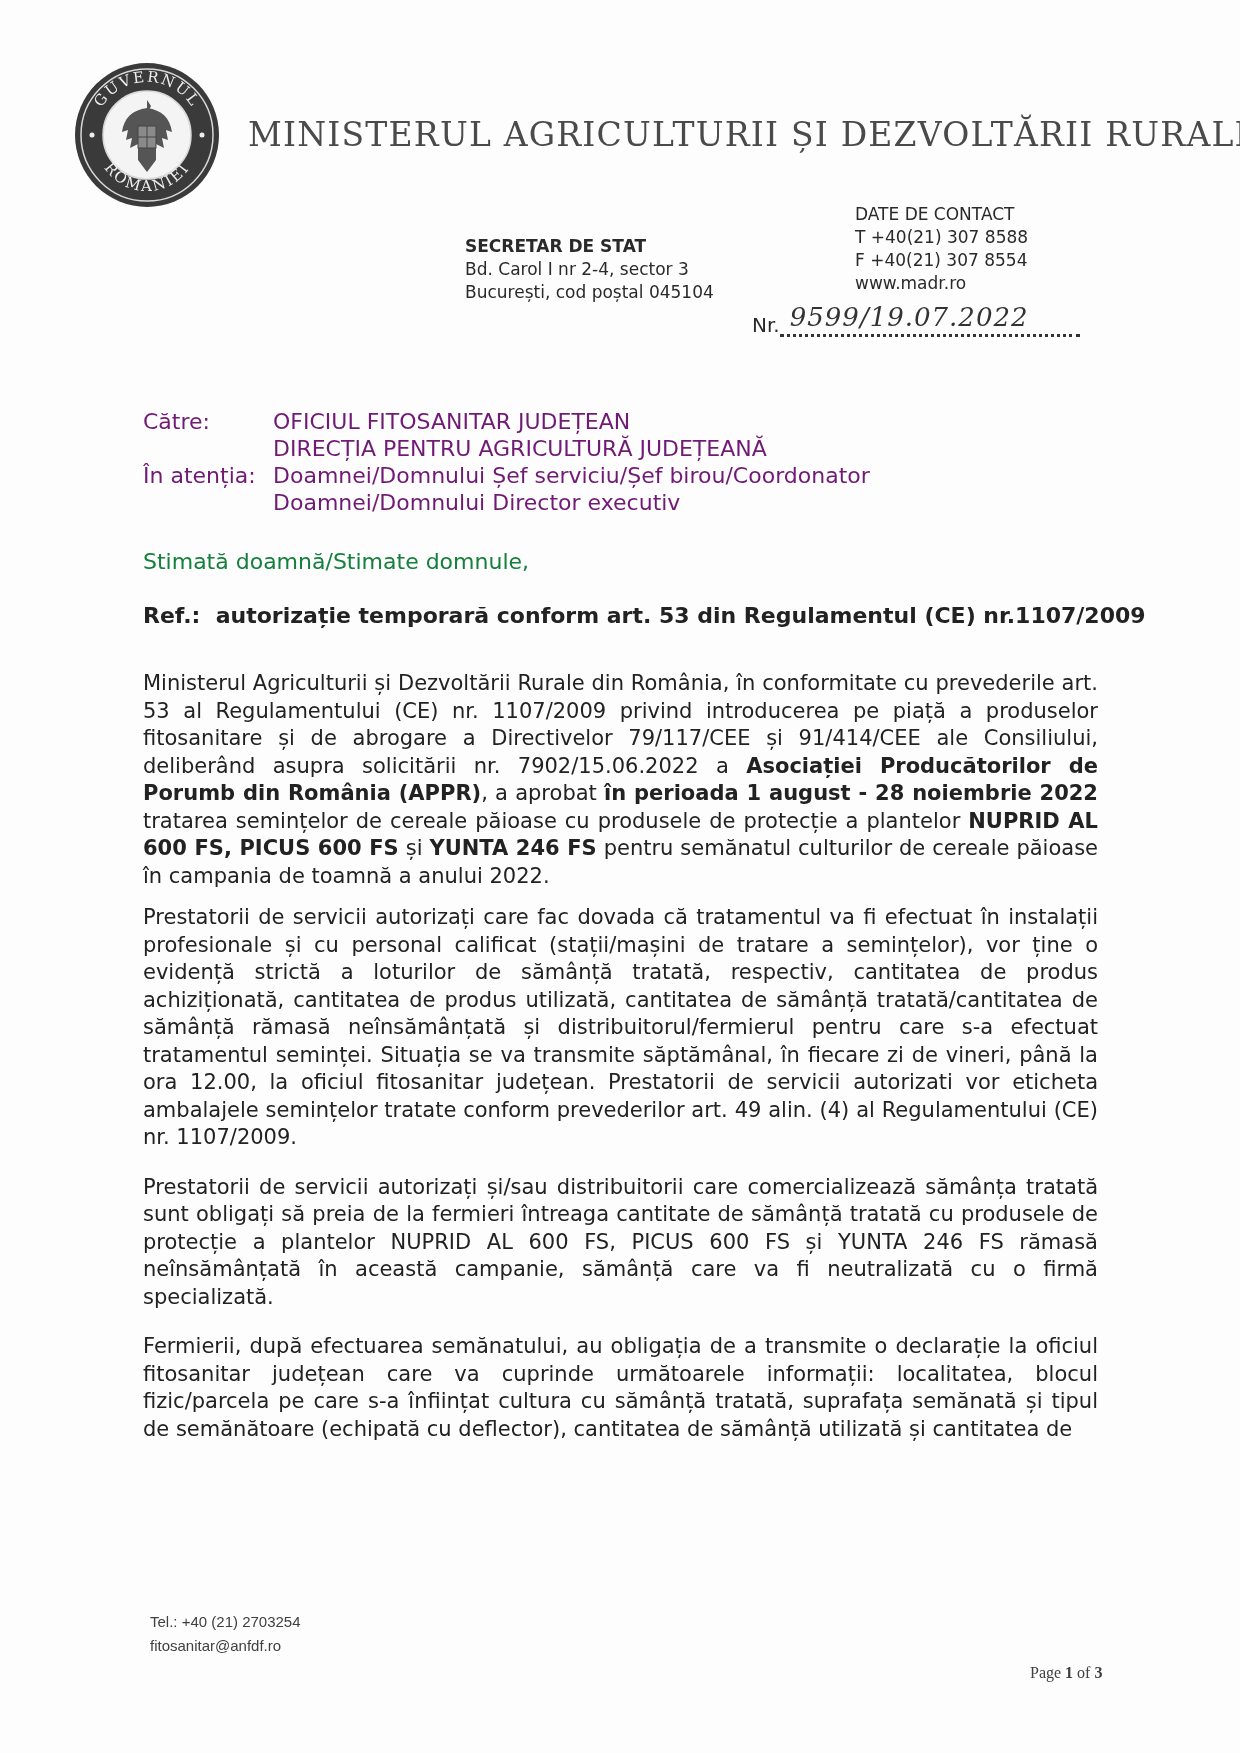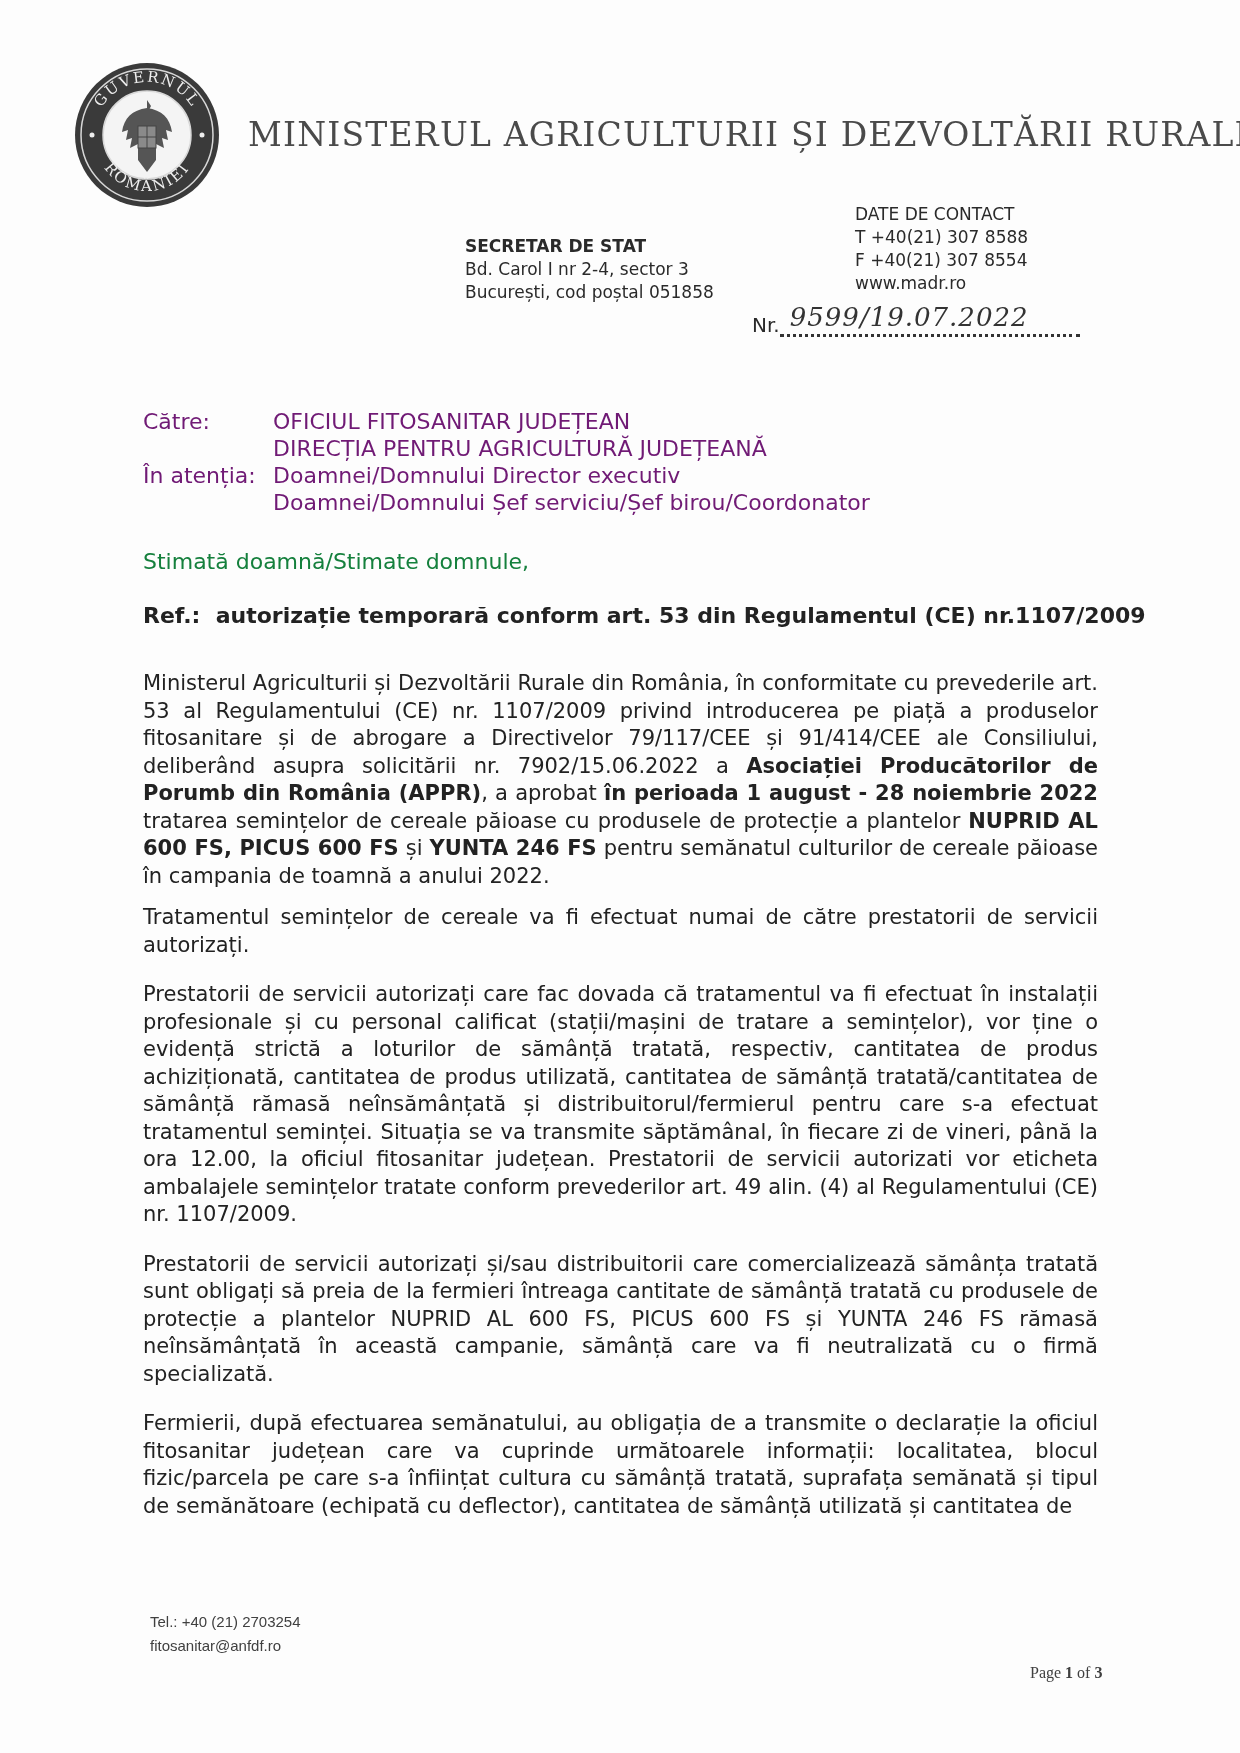--- a/index.html
+++ b/index.html
@@ -79,21 +79,21 @@
       <line x1="75" y1="66" x2="75" y2="88" stroke="#444" stroke-width="1"></line>
       <line x1="66" y1="77" x2="84" y2="77" stroke="#444" stroke-width="1"></line>
     </g>
   </svg>
 
   <div class="ministry-title">MINISTERUL AGRICULTURII ȘI DEZVOLTĂRII RURALE</div>
 
   <div class="sec-block">
     <div class="strong">SECRETAR DE STAT</div>
     <div>Bd. Carol I nr 2-4, sector 3</div>
-    <div>București, cod poștal 051858</div>
+    <div>București, cod poștal 045104</div>
   </div>
 
   <div class="contact-block">
     <div>DATE DE CONTACT</div>
     <div>T +40(21) 307 8588</div>
     <div>F +40(21) 307 8554</div>
     <div>www.madr.ro</div>
   </div>
 
   <div class="nr-line">
@@ -104,35 +104,34 @@
     <div class="row">
       <div class="lbl">Către:</div>
       <div class="val">
         <div>OFICIUL FITOSANITAR JUDEȚEAN</div>
         <div>DIRECȚIA PENTRU AGRICULTURĂ JUDEȚEANĂ</div>
       </div>
     </div>
     <div class="row">
       <div class="lbl" style="width:120px">În atenția:</div>
       <div class="val" style="margin-left:10px">
+        <div>Doamnei/Domnului Șef serviciu/Șef birou/Coordonator</div>
         <div>Doamnei/Domnului Director executiv</div>
-        <div>Doamnei/Domnului Șef serviciu/Șef birou/Coordonator</div>
       </div>
     </div>
   </div>
 
   <div class="greeting">Stimată doamnă/Stimate domnule,</div>
 
   <div class="ref">
     <span>Ref.:</span>&nbsp; <span>autorizație temporară conform art. 53 din Regulamentul (CE) nr.1107/2009</span>
   </div>
 
   <div class="body">
     <p><span>Ministerul Agriculturii și Dezvoltării Rurale din România, în conformitate cu prevederile art. 53 al Regulamentului (CE) nr. 1107/2009 privind introducerea pe piață a produselor fitosanitare și de abrogare a Directivelor 79/117/CEE și 91/414/CEE ale Consiliului, deliberând asupra solicitării nr. 7902/15.06.2022 a </span><b>Asociației Producătorilor de Porumb din România (APPR)</b><span>, a aprobat </span><b>în perioada 1 august - 28 noiembrie 2022</b><span> tratarea semințelor de cereale păioase cu produsele de protecție a plantelor </span><b>NUPRID AL 600 FS, PICUS 600 FS</b><span> și </span><b>YUNTA 246 FS</b><span> pentru semănatul culturilor de cereale păioase în campania de toamnă a anului 2022.</span></p>
-    <p class="gap">Tratamentul semințelor de cereale va fi efectuat numai de către prestatorii de servicii autorizați.</p>
     <p class="gap">Prestatorii de servicii autorizați care fac dovada că tratamentul va fi efectuat în instalații profesionale și cu personal calificat (stații/mașini de tratare a semințelor), vor ține o evidență strictă a loturilor de sămânță tratată, respectiv, cantitatea de produs achiziționată, cantitatea de produs utilizată, cantitatea de sămânță tratată/cantitatea de sămânță rămasă neînsămânțată și distribuitorul/fermierul pentru care s-a efectuat tratamentul seminței. Situația se va transmite săptămânal, în fiecare zi de vineri, până la ora 12.00, la oficiul fitosanitar județean. Prestatorii de servicii autorizati vor eticheta ambalajele semințelor tratate conform prevederilor art. 49 alin. (4) al Regulamentului (CE) nr. 1107/2009.</p>
     <p class="gap">Prestatorii de servicii autorizați și/sau distribuitorii care comercializează sămânța tratată sunt obligați să preia de la fermieri întreaga cantitate de sămânță tratată cu produsele de protecție a plantelor NUPRID AL 600 FS, PICUS 600 FS și YUNTA 246 FS rămasă neînsămânțată în această campanie, sămânță care va fi neutralizată cu o firmă specializată.</p>
     <p>Fermierii, după efectuarea semănatului, au obligația de a transmite o declarație la oficiul fitosanitar județean care va cuprinde următoarele informații: localitatea, blocul fizic/parcela pe care s-a înființat cultura cu sămânță tratată, suprafața semănată și tipul de semănătoare (echipată cu deflector), cantitatea de sămânță utilizată și cantitatea de</p>
   </div>
 
   <div class="footer-contact">
     <div>Tel.: +40 (21) 2703254</div>
     <div>fitosanitar@anfdf.ro</div>
   </div>
 

